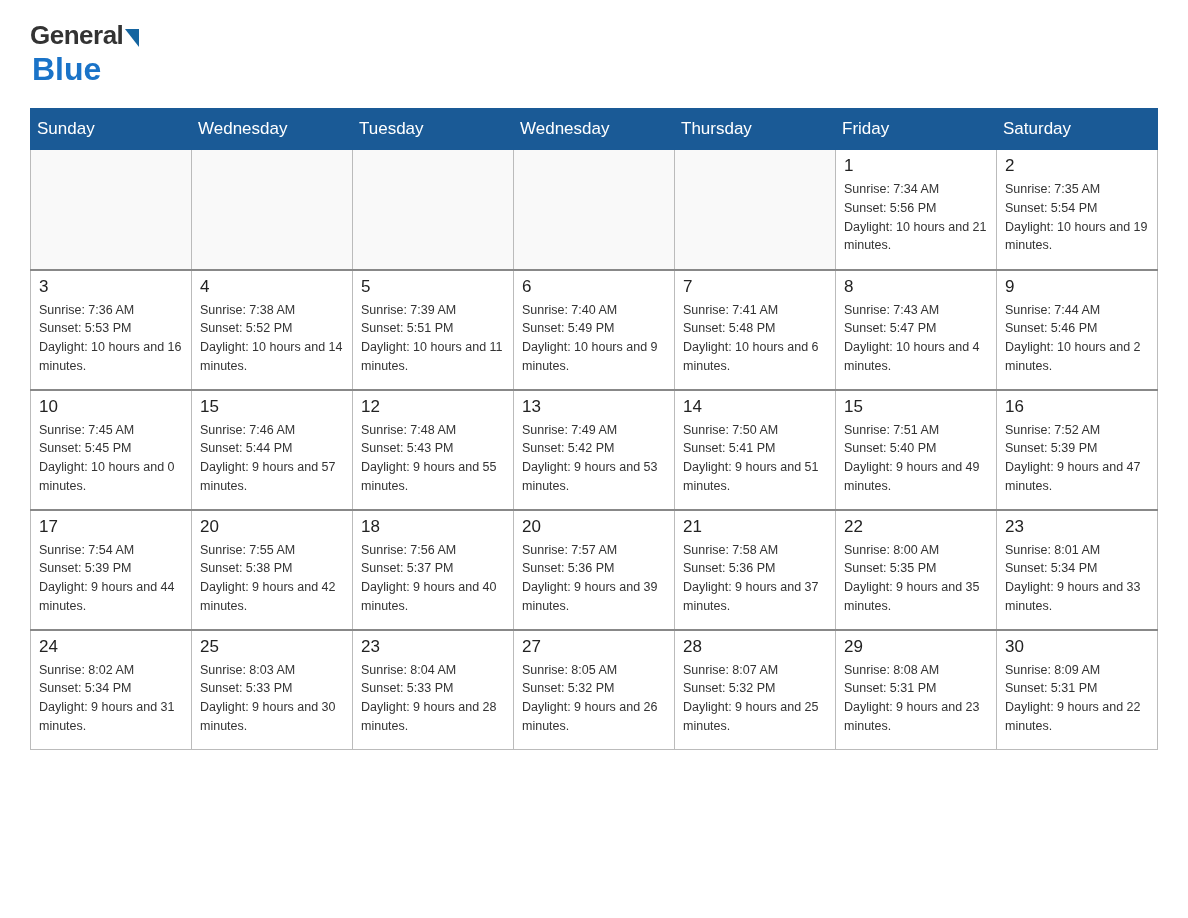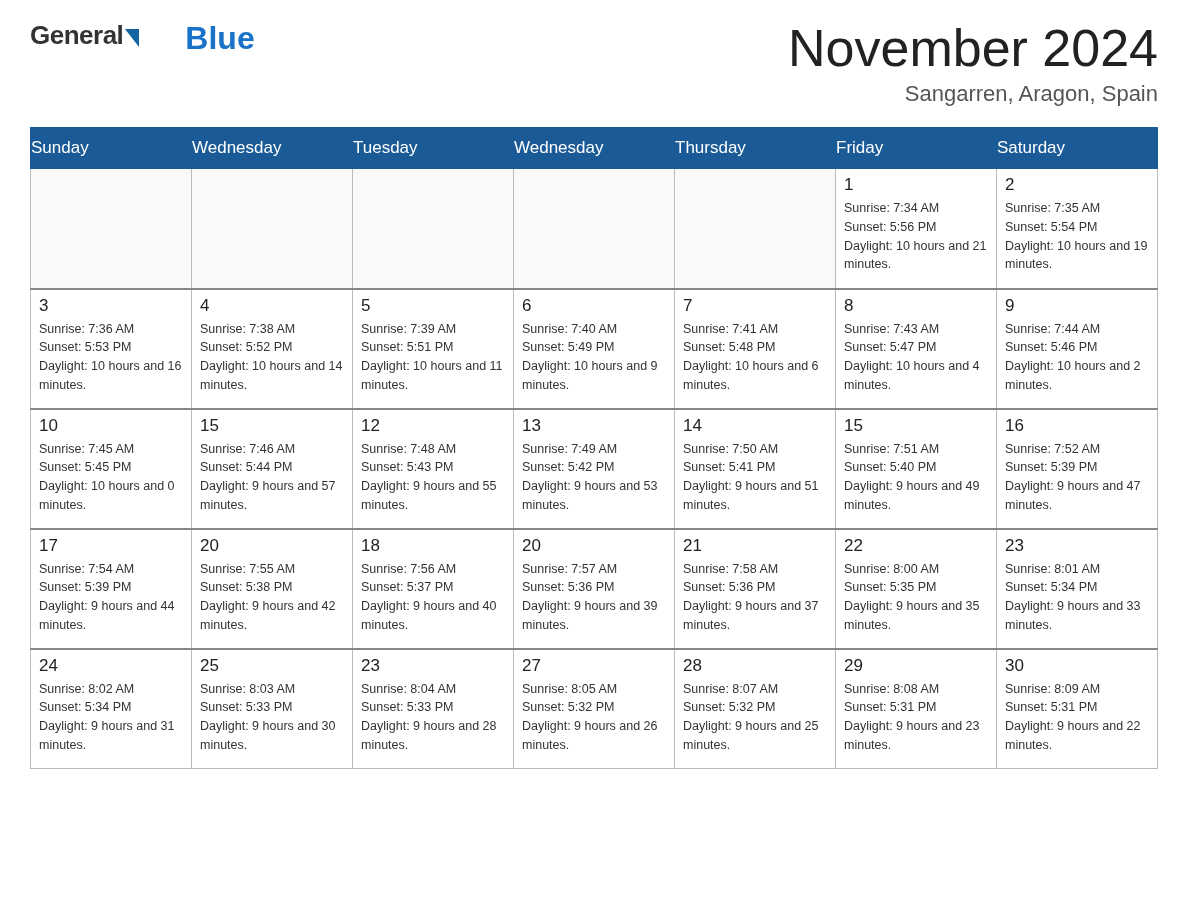--- a/index.html
+++ b/index.html
@@ -11,22 +11,22 @@
       min-height: 918px;
     }
     .header {
       display: flex;
       justify-content: space-between;
       align-items: flex-start;
       margin-bottom: 20px;
     }
     .logo {
       display: flex;
+      flex-direction: column;
       align-items: flex-start;
-      gap: 44px;
     }
     .logo-top {
       display: flex;
       align-items: center;
     }
     .logo-general {
       font-size: 26px;
       font-weight: bold;
       color: #333;
       letter-spacing: -0.5px;
@@ -63,21 +63,21 @@
     .calendar {
       width: 100%;
       border-collapse: collapse;
       border: 1px solid #aaa;
     }
     .calendar th {
       background: #1a5a96;
       color: #fff;
       font-size: 17px;
       font-weight: normal;
-      padding: 10px 0;
+      padding: 10px 6px;
       text-align: left;
       border: 1px solid #1a5a96;
     }
     .calendar td {
       width: 14.28%;
       vertical-align: top;
       padding: 6px 8px 8px 8px;
       border: 1px solid #bbb;
       font-size: 13px;
       color: #333;
@@ -105,24 +105,20 @@
 </head>
 <body>
 
 <div class="header">
   <div class="logo">
     <div class="logo-top">
       <span class="logo-general">General</span>
       <div class="logo-arrow"></div>
     </div>
     <span class="logo-blue">Blue</span>
-  </div>
-  <div class="header-right">
-    <div class="month-title">November 2024</div>
-    <div class="location">Sangarren, Aragon, Spain</div>
   </div>
 </div>
 
 <table class="calendar">
   <thead>
     <tr>
     <th>Sunday</th>
         <th>Wednesday</th>
         <th>Tuesday</th>
         <th>Wednesday</th>

